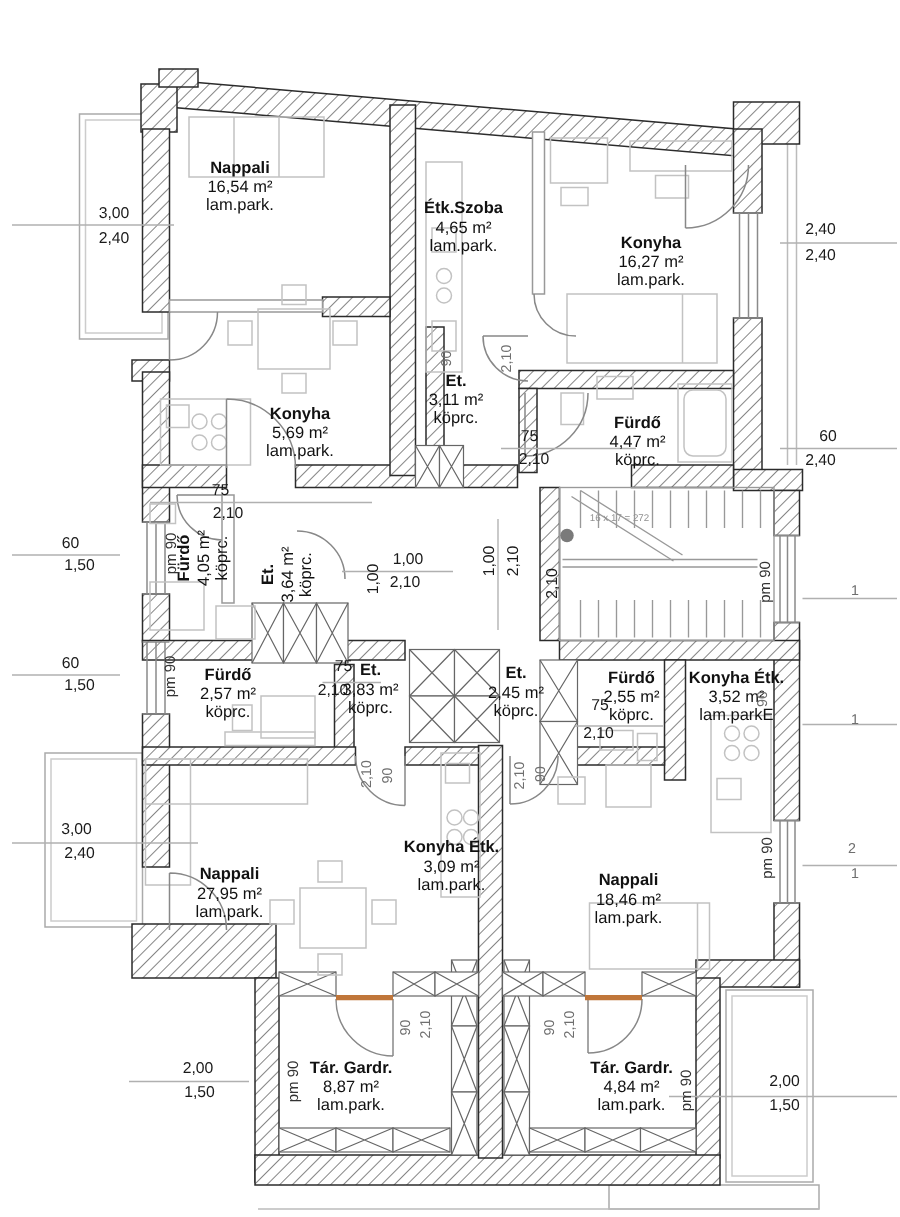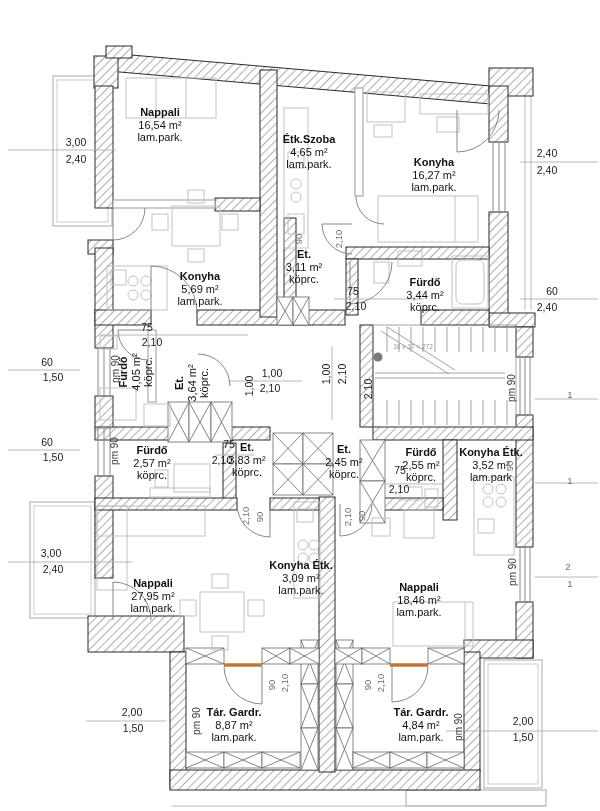--- a/index.html
+++ b/index.html
@@ -295,21 +295,21 @@
     <div>5,69 m²</div>
     <div>lam.park.</div>
   </div>
   <div class="room" style="left:304px;top:248px">
     <div class="nm">Et.</div>
     <div>3,11 m²</div>
     <div>köprc.</div>
   </div>
   <div class="room" style="left:425px;top:276px">
     <div class="nm">Fürdő</div>
-    <div>3,44 m²</div>
+    <div>4,47 m²</div>
     <div>köprc.</div>
   </div>
   <div class="room rot90" style="left:136px;top:372px">
     <div class="nm">Fürdő</div>
     <div>4,05 m²</div>
     <div>köprc.</div>
   </div>
   <div class="room rot90" style="left:192px;top:383px">
     <div class="nm">Et.</div>
     <div>3,64 m²</div>
@@ -331,21 +331,21 @@
     <div>köprc.</div>
   </div>
   <div class="room" style="left:421px;top:446px">
     <div class="nm">Fürdő</div>
     <div>2,55 m²</div>
     <div>köprc.</div>
   </div>
   <div class="room" style="left:491px;top:446px">
     <div class="nm">Konyha Étk.</div>
     <div>3,52 m²</div>
-    <div>lam.park</div>
+    <div>lam.parkE</div>
   </div>
   <div class="room" style="left:153px;top:577px">
     <div class="nm">Nappali</div>
     <div>27,95 m²</div>
     <div>lam.park.</div>
   </div>
   <div class="room" style="left:301px;top:559px">
     <div class="nm">Konyha Étk.</div>
     <div>3,09 m²</div>
     <div>lam.park.</div>

